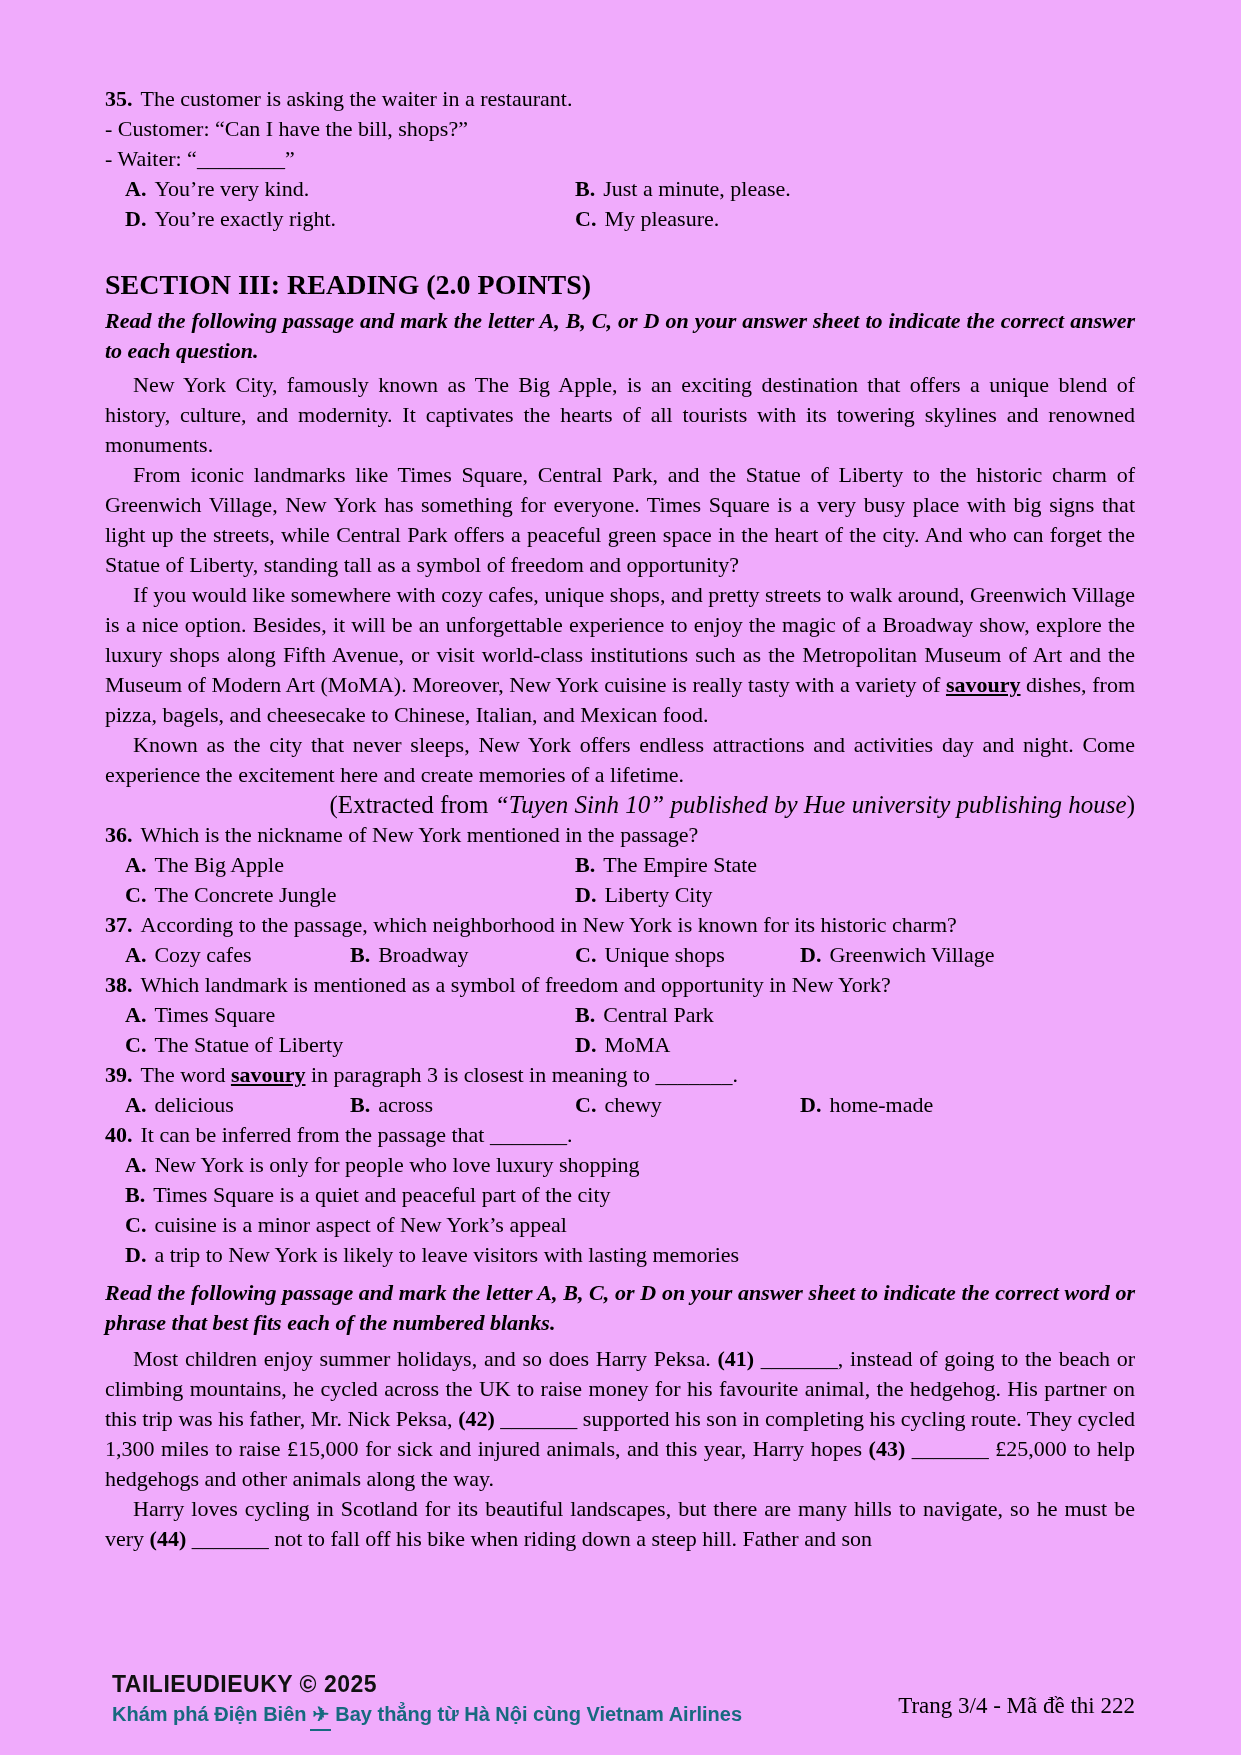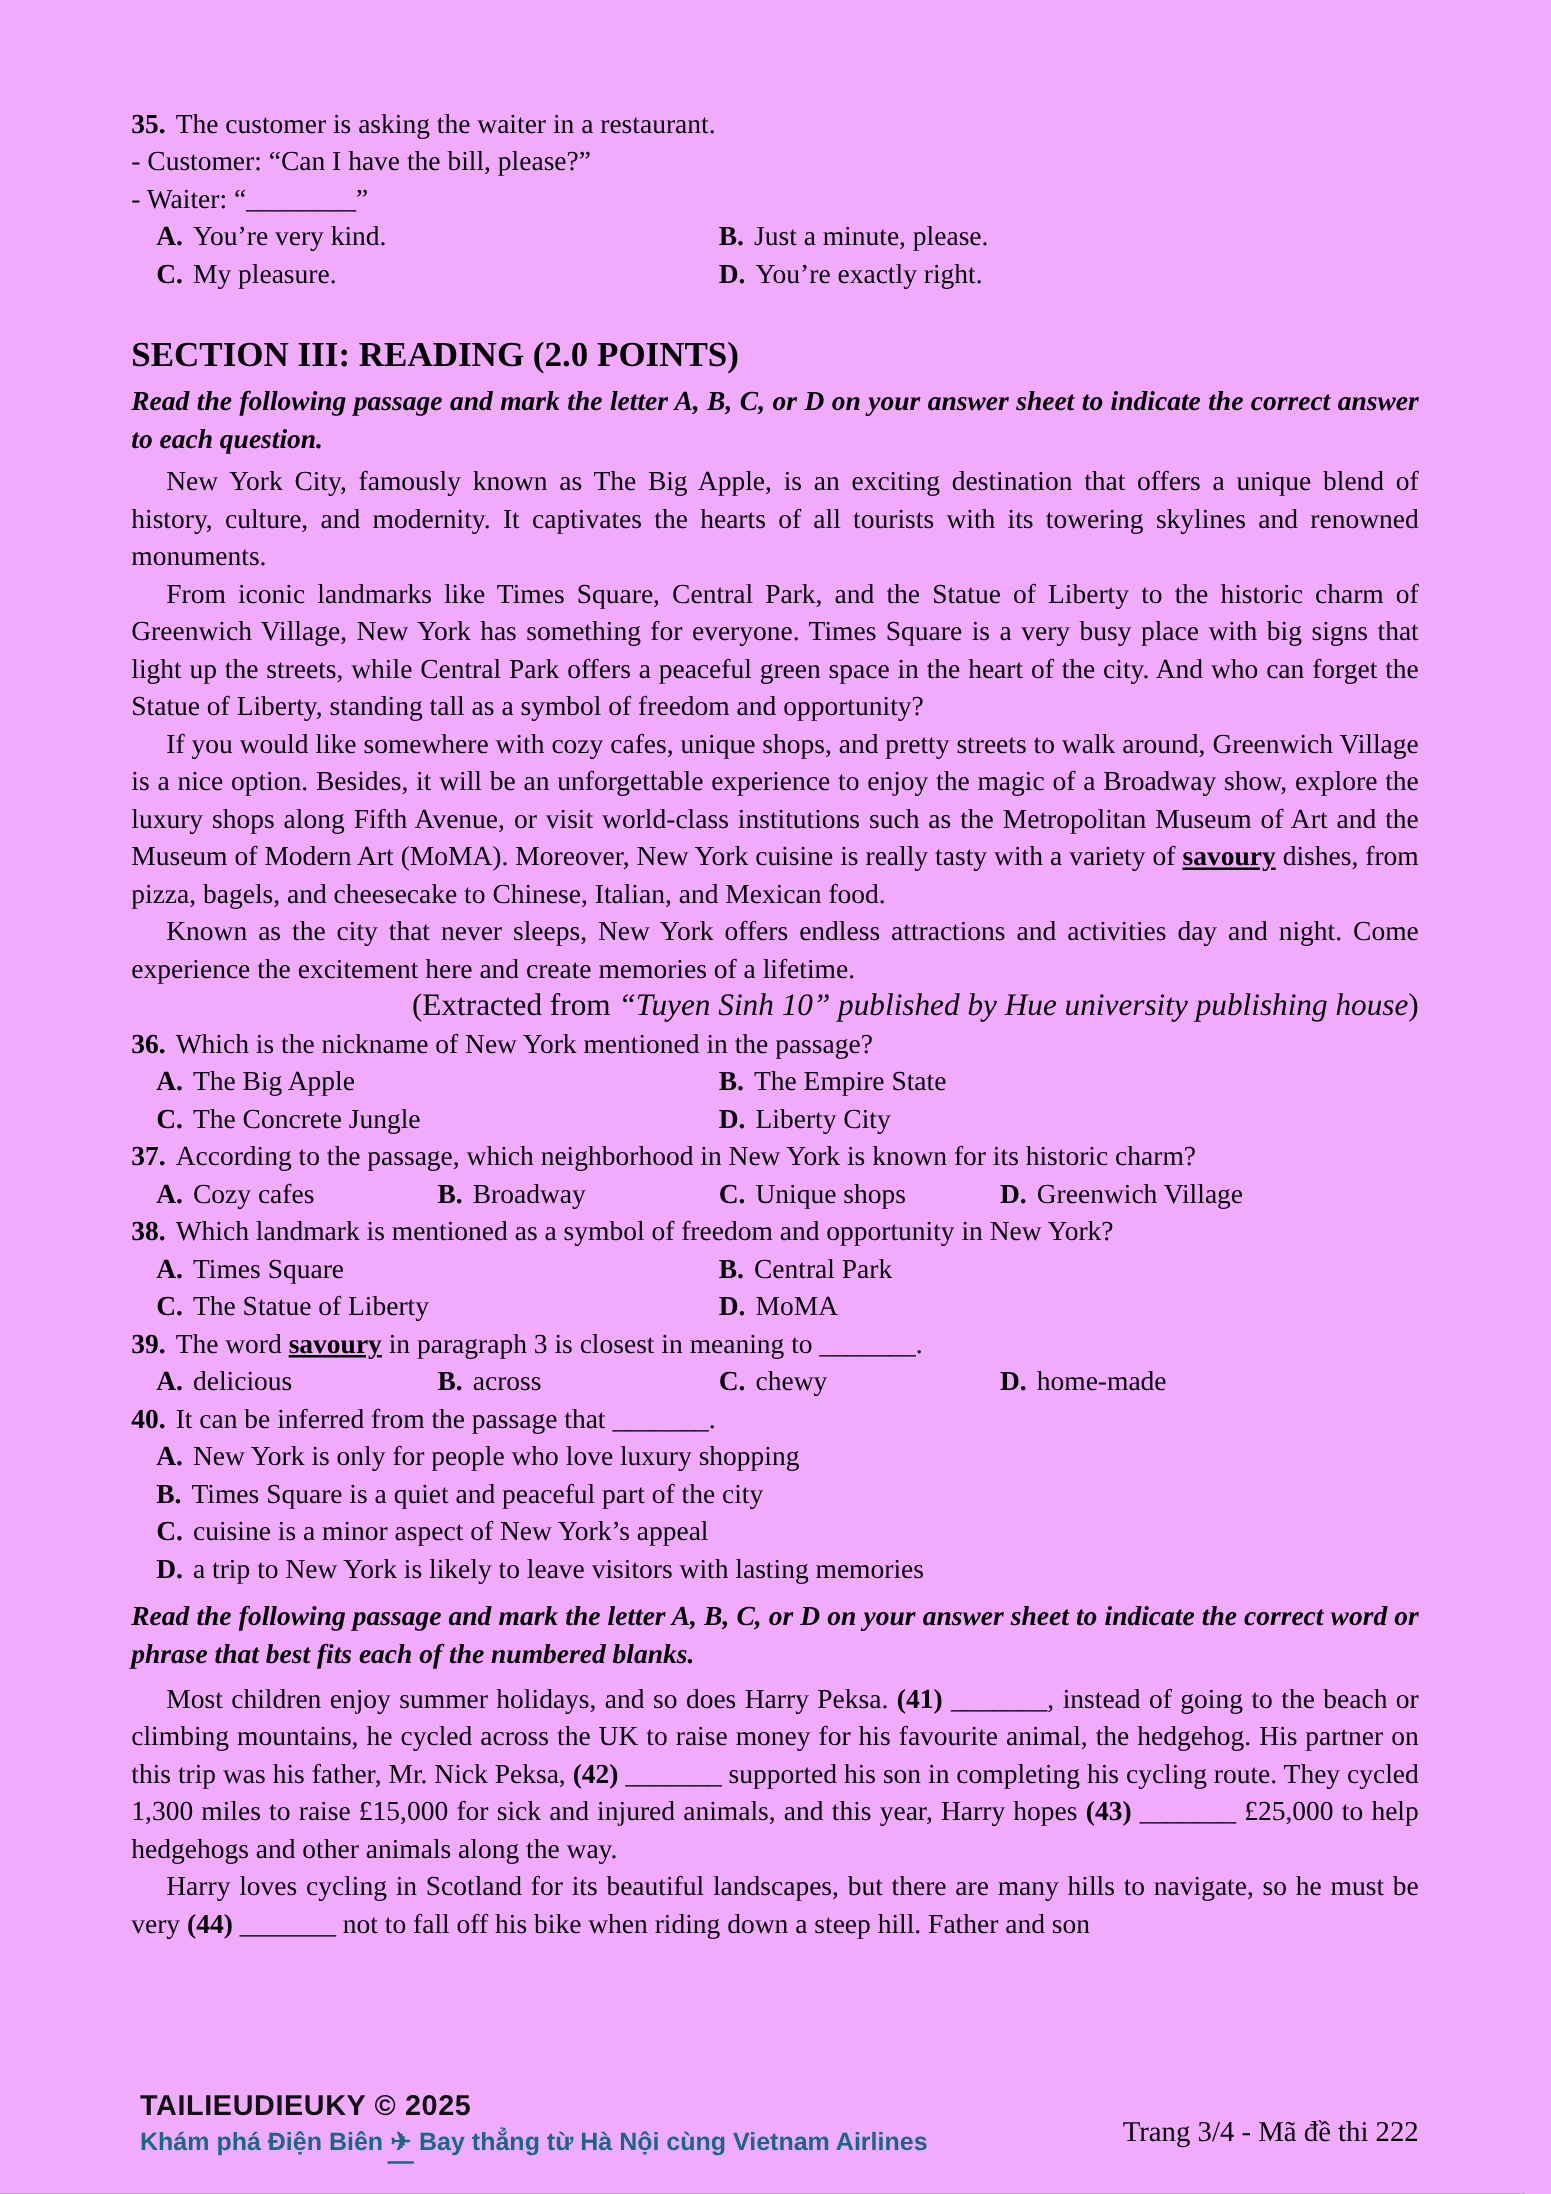--- a/index.html
+++ b/index.html
@@ -92,27 +92,27 @@
 </head>
 <body>
 
 <div class="page">
   <div class="content">
 
     <div>
       <div class="line">
         <span class="q-num">35.</span><span>The customer is asking the waiter in a restaurant.</span>
       </div>
-      <div class="line">- Customer: “Can I have the bill, please?”</div>
+      <div class="line">- Customer: “Can I have the bill, shops?”</div>
       <div class="line">- Waiter: “________”</div>
       <div class="opts-2">
         <span><span class="opt-letter">A.</span><span>You’re very kind.</span></span>
         <span><span class="opt-letter">B.</span><span>Just a minute, please.</span></span>
+        <span><span class="opt-letter">D.</span><span>You’re exactly right.</span></span>
         <span><span class="opt-letter">C.</span><span>My pleasure.</span></span>
-        <span><span class="opt-letter">D.</span><span>You’re exactly right.</span></span>
       </div>
     </div>
 
     <div class="section-title">SECTION III: READING (2.0 POINTS)</div>
     <div class="instruction">Read the following passage and mark the letter A, B, C, or D on your answer sheet to indicate the correct answer to each question.</div>
 
     <p class="para">New York City, famously known as The Big Apple, is an exciting destination that offers a unique blend of history, culture, and modernity. It captivates the hearts of all tourists with its towering skylines and renowned monuments.</p>
     <p class="para">From iconic landmarks like Times Square, Central Park, and the Statue of Liberty to the historic charm of Greenwich Village, New York has something for everyone. Times Square is a very busy place with big signs that light up the streets, while Central Park offers a peaceful green space in the heart of the city. And who can forget the Statue of Liberty, standing tall as a symbol of freedom and opportunity?</p>
     <p class="para">
       <span>If you would like somewhere with cozy cafes, unique shops, and pretty streets to walk around, Greenwich Village is a nice option. Besides, it will be an unforgettable experience to enjoy the magic of a Broadway show, explore the luxury shops along Fifth Avenue, or visit world-class institutions such as the Metropolitan Museum of Art and the Museum of Modern Art (MoMA). Moreover, New York cuisine is really tasty with a variety of </span><span class="uline">savoury</span><span> dishes, from pizza, bagels, and cheesecake to Chinese, Italian, and Mexican food.</span>

